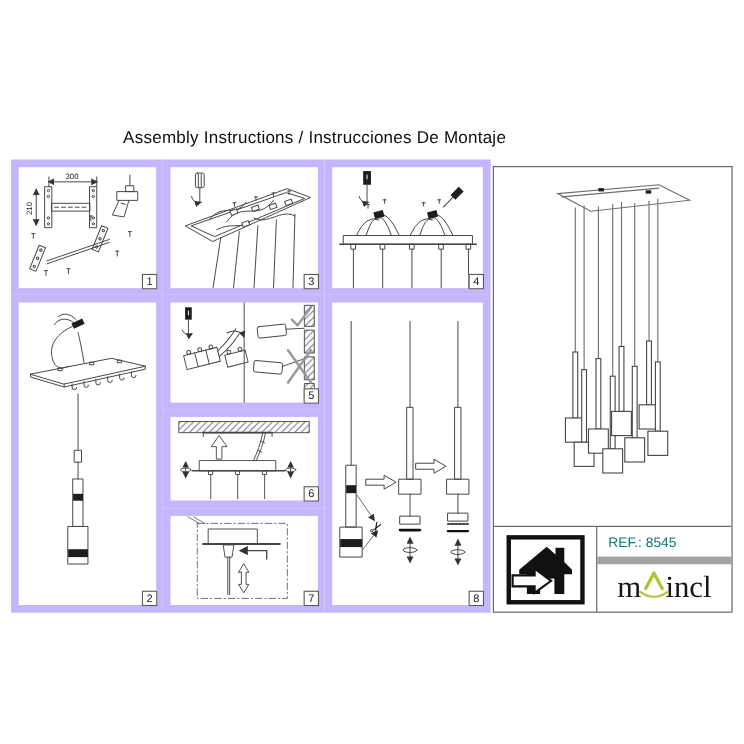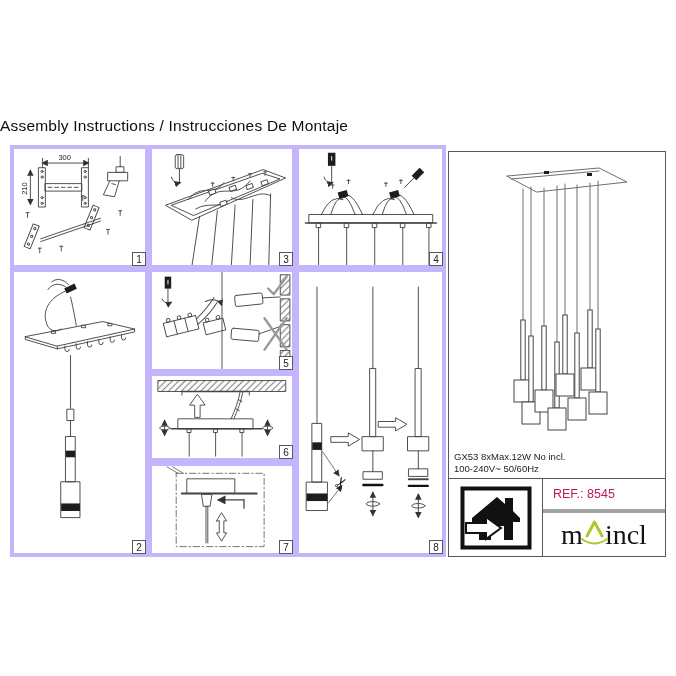--- a/index.html
+++ b/index.html
@@ -1,39 +1,39 @@
 <!DOCTYPE html>
 <html><head>
 <meta charset="utf-8">
 <style>
   html,body{margin:0;padding:0;background:#fff;}
   .page{position:relative;width:676px;height:676px;background:#fff;overflow:hidden;
         font-family:"Liberation Sans",sans-serif;color:#111;}
   .svgdefs{position:absolute;width:0;height:0;}
-  .title{position:absolute;left:0;top:117px;width:572px;text-align:left;
+  .title{position:absolute;left:0;top:117px;width:572px;text-align:center;
          font-size:15.5px;font-weight:400;color:#0e0e0e;margin:0;letter-spacing:.2px;}
-  .panel{position:absolute;border:4px solid #c4b5fd;background:#fff;box-sizing:border-box;}
+  .panel{position:absolute;border:7px solid #c4b5fd;background:#fff;box-sizing:border-box;}
   .panel svg{display:block;width:100%;height:100%;}
   .badge{position:absolute;right:-1px;bottom:-1px;width:14px;height:14px;border:1px solid #595959;
          background:#fff;font-size:10px;line-height:14px;text-align:center;color:#222;box-sizing:border-box;}
   .ln{stroke:#454545;fill:none;stroke-width:1;stroke-linecap:round;stroke-linejoin:round;}
   .lt{stroke:#6e6e6e;fill:none;stroke-width:1;stroke-linecap:round;}
   .fl{fill:#1d1d1d;stroke:none;}
   .wh{fill:#fff;stroke:#454545;stroke-width:1;}
   .gry{stroke:#9a9a9a;fill:none;stroke-width:2.6;stroke-linecap:round;}
   .dim{font-family:"Liberation Sans",sans-serif;font-size:8px;fill:#222;stroke:none;}
   .rightbox{position:absolute;left:448px;top:151px;width:218px;height:406px;
             border:1px solid #595959;box-sizing:border-box;background:#fff;}
   .lampsvg{position:absolute;left:0;top:0;width:216px;height:300px;}
   .specs{position:absolute;left:5px;top:299px;font-size:9.5px;line-height:11.5px;color:#1c1c1c;}
   .botrow{position:absolute;left:0;top:326px;width:216px;height:78px;border-top:1px solid #595959;box-sizing:border-box;}
   .housecell{position:absolute;left:0;top:0;width:94px;height:77px;border-right:1px solid #595959;box-sizing:border-box;
              display:flex;align-items:center;justify-content:center;}
-  .refcell{position:absolute;left:94px;top:0;width:122px;height:34px;border-bottom:4px solid #a3a3a3;box-sizing:border-box;
-           font-size:12.5px;color:#be185d;display:flex;align-items:center;padding-left:10px;}
+  .refcell{position:absolute;left:94px;top:0;width:122px;height:34px;border-bottom:7px solid #a3a3a3;box-sizing:border-box;
+           font-size:12.5px;color:#0f766e;display:flex;align-items:center;padding-left:10px;}
   .logocell{position:absolute;left:94px;top:34px;width:122px;height:43px;display:flex;align-items:center;justify-content:center;}
   .logo{display:flex;align-items:baseline;font-family:"Liberation Serif",serif;font-size:28px;color:#141414;}
   .caretwrap{position:relative;width:20px;height:24px;margin:0 1px;}
   .caretwrap svg{position:absolute;left:-4px;top:-1px;}
 </style>
 </head>
 <body>
 
 <div class="page">
 
@@ -420,24 +420,20 @@
           <line x1="141" y1="31" x2="141" y2="158"></line>
             <rect x="138.8" y="158" width="4.4" height="58" class="wh" stroke="#6e6e6e"></rect>
             <rect x="132" y="216" width="18" height="22" class="wh" stroke="#6e6e6e"></rect>
           <line x1="149" y1="29" x2="149" y2="177"></line>
             <rect x="146.8" y="177" width="4.4" height="63" class="wh" stroke="#6e6e6e"></rect>
             <rect x="140" y="240" width="18" height="22" class="wh" stroke="#6e6e6e"></rect>
         </g>
       </g>
     </svg>
 
-    <div class="specs">
-      <div>GX53 8xMax.12W  No incl.</div>
-      <div>100-240V~ 50/60Hz</div>
-    </div>
 
     <div class="botrow">
       <div class="housecell">
         <svg width="72" height="64" viewBox="0 0 72 64">
           <rect x="2.5" y="2.5" width="67" height="59" fill="#fff" stroke="#111" stroke-width="4"></rect>
           <path d="M12,32 L37,11 L45,18 L45,12 L53,12 L53,25 L60,32 L60,36 L53,36 L53,54 L19,54 L19,36 L12,36 Z" fill="#111"></path>
           <rect x="31" y="40" width="13" height="14" fill="#fff"></rect>
           <polygon points="6,37 26,37 26,31 41,42 26,53 26,47 6,47" fill="#fff" stroke="#111" stroke-width="2"></polygon>
         </svg>
       </div>

